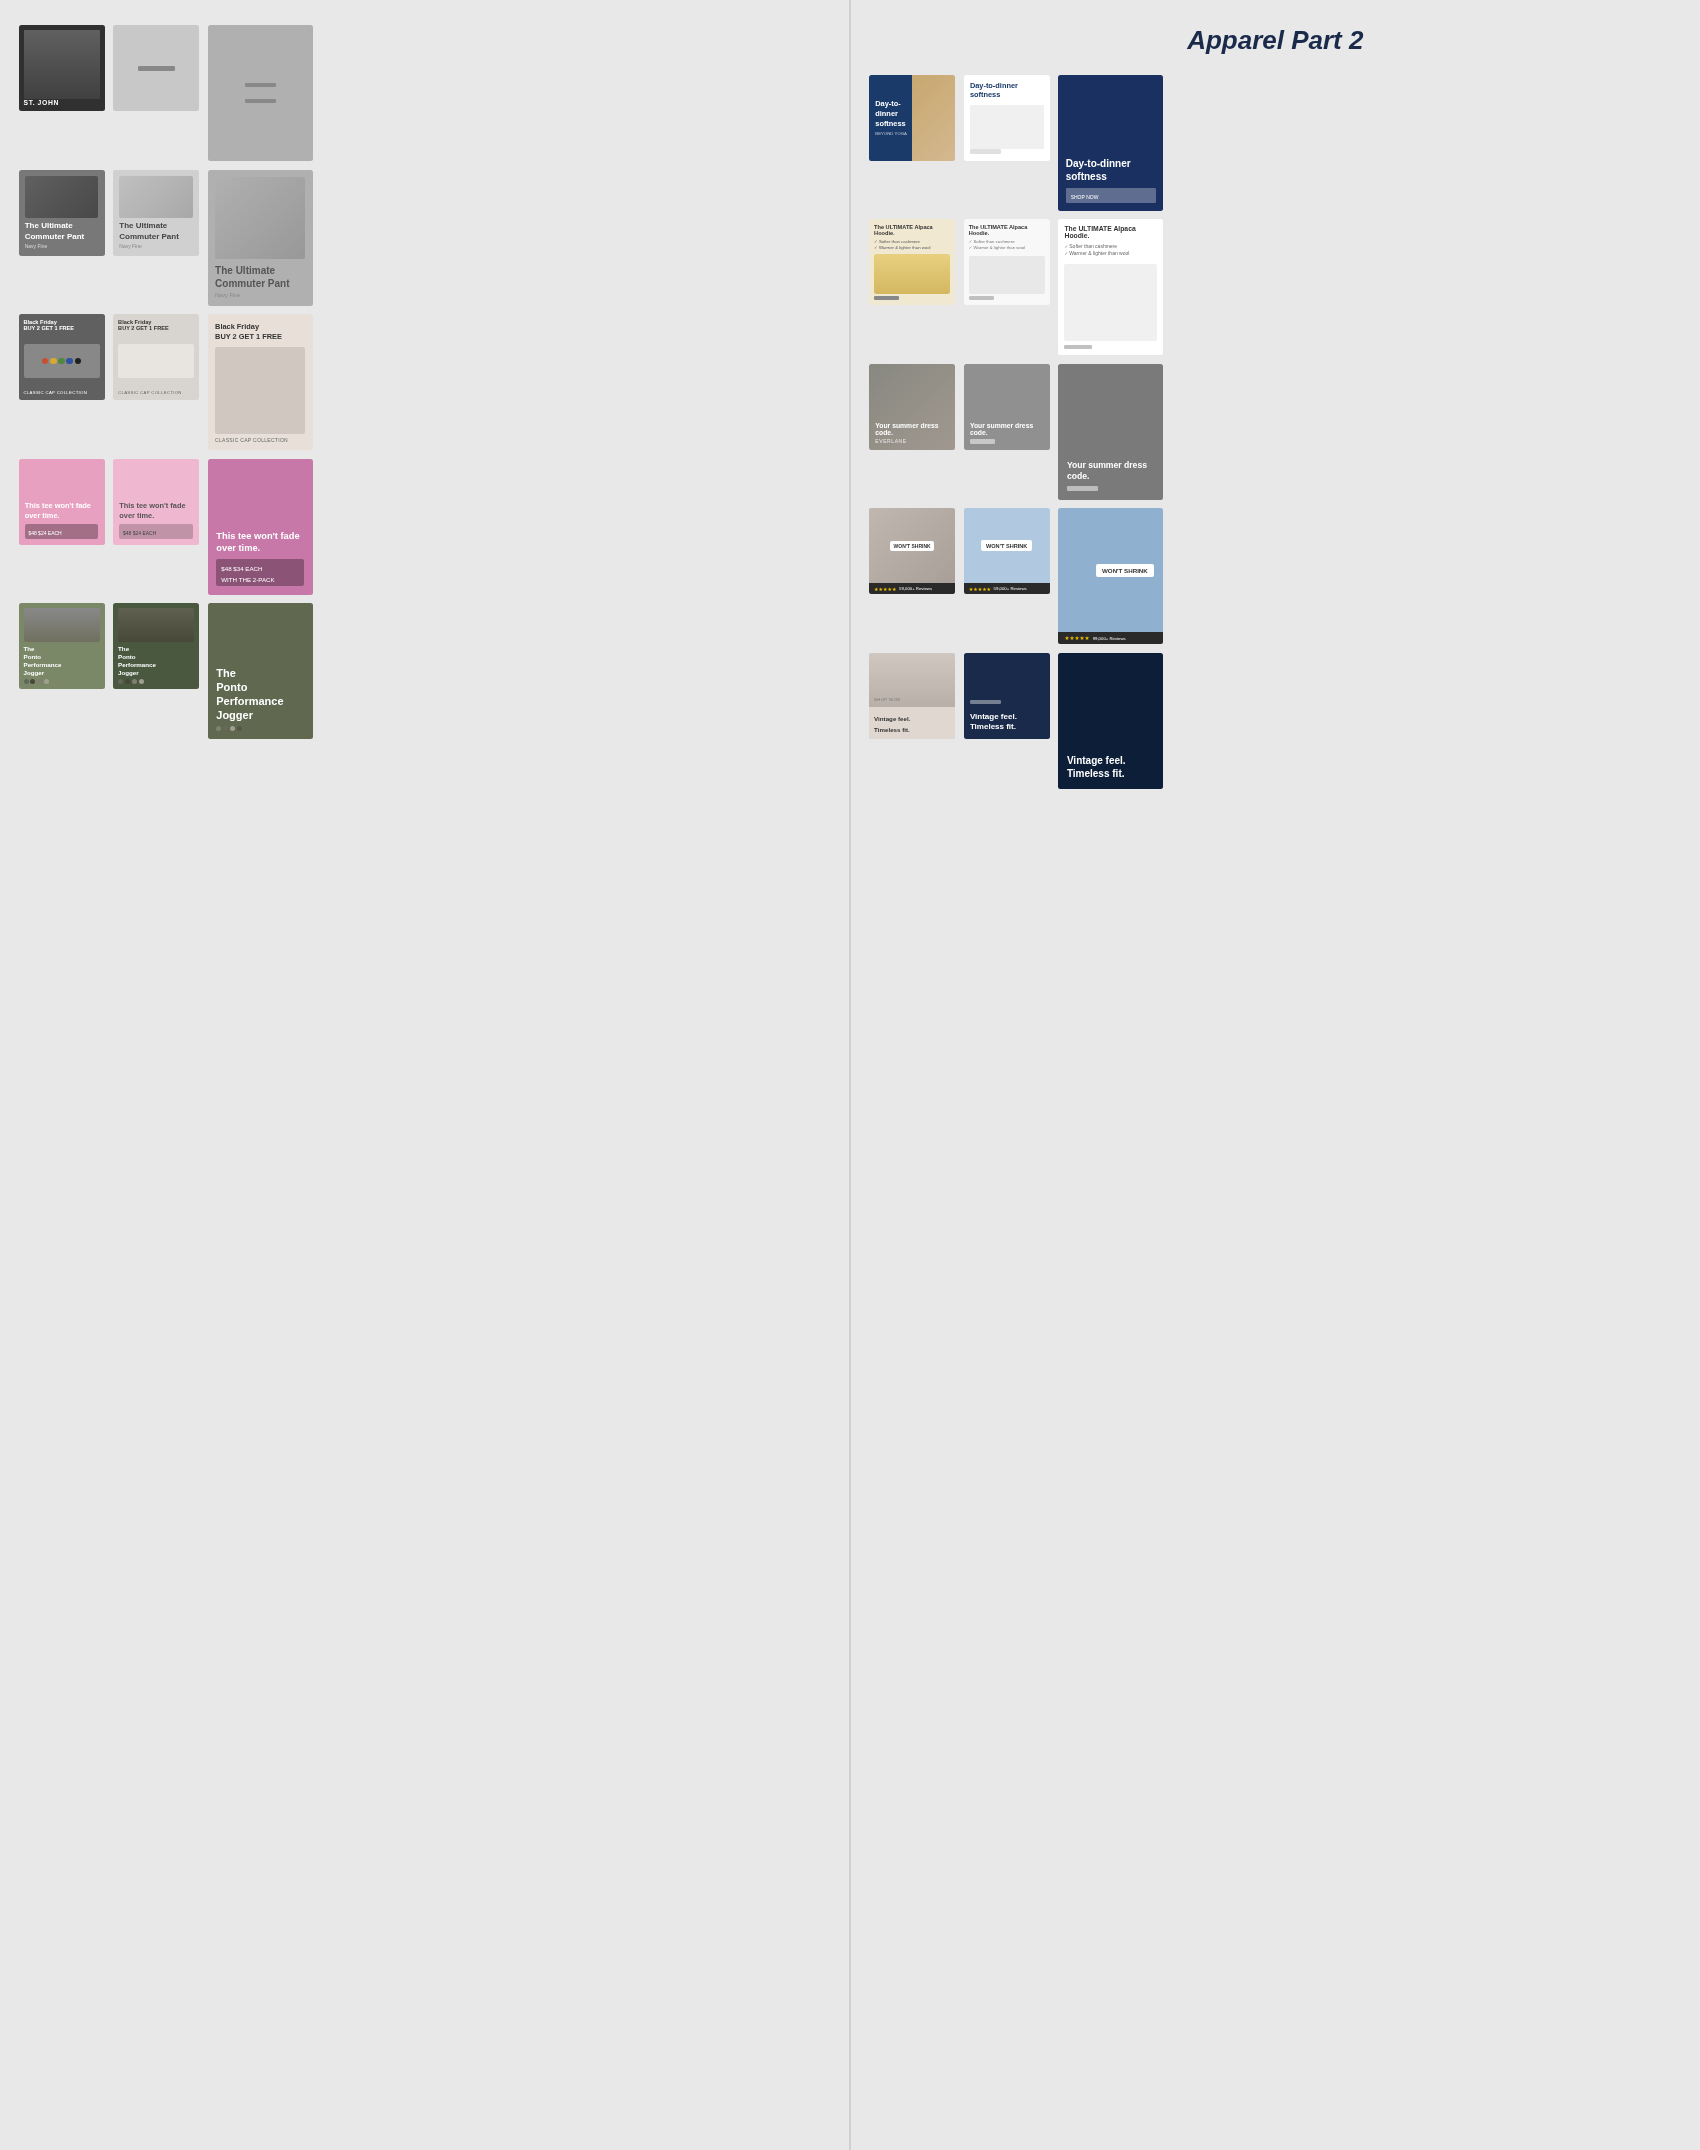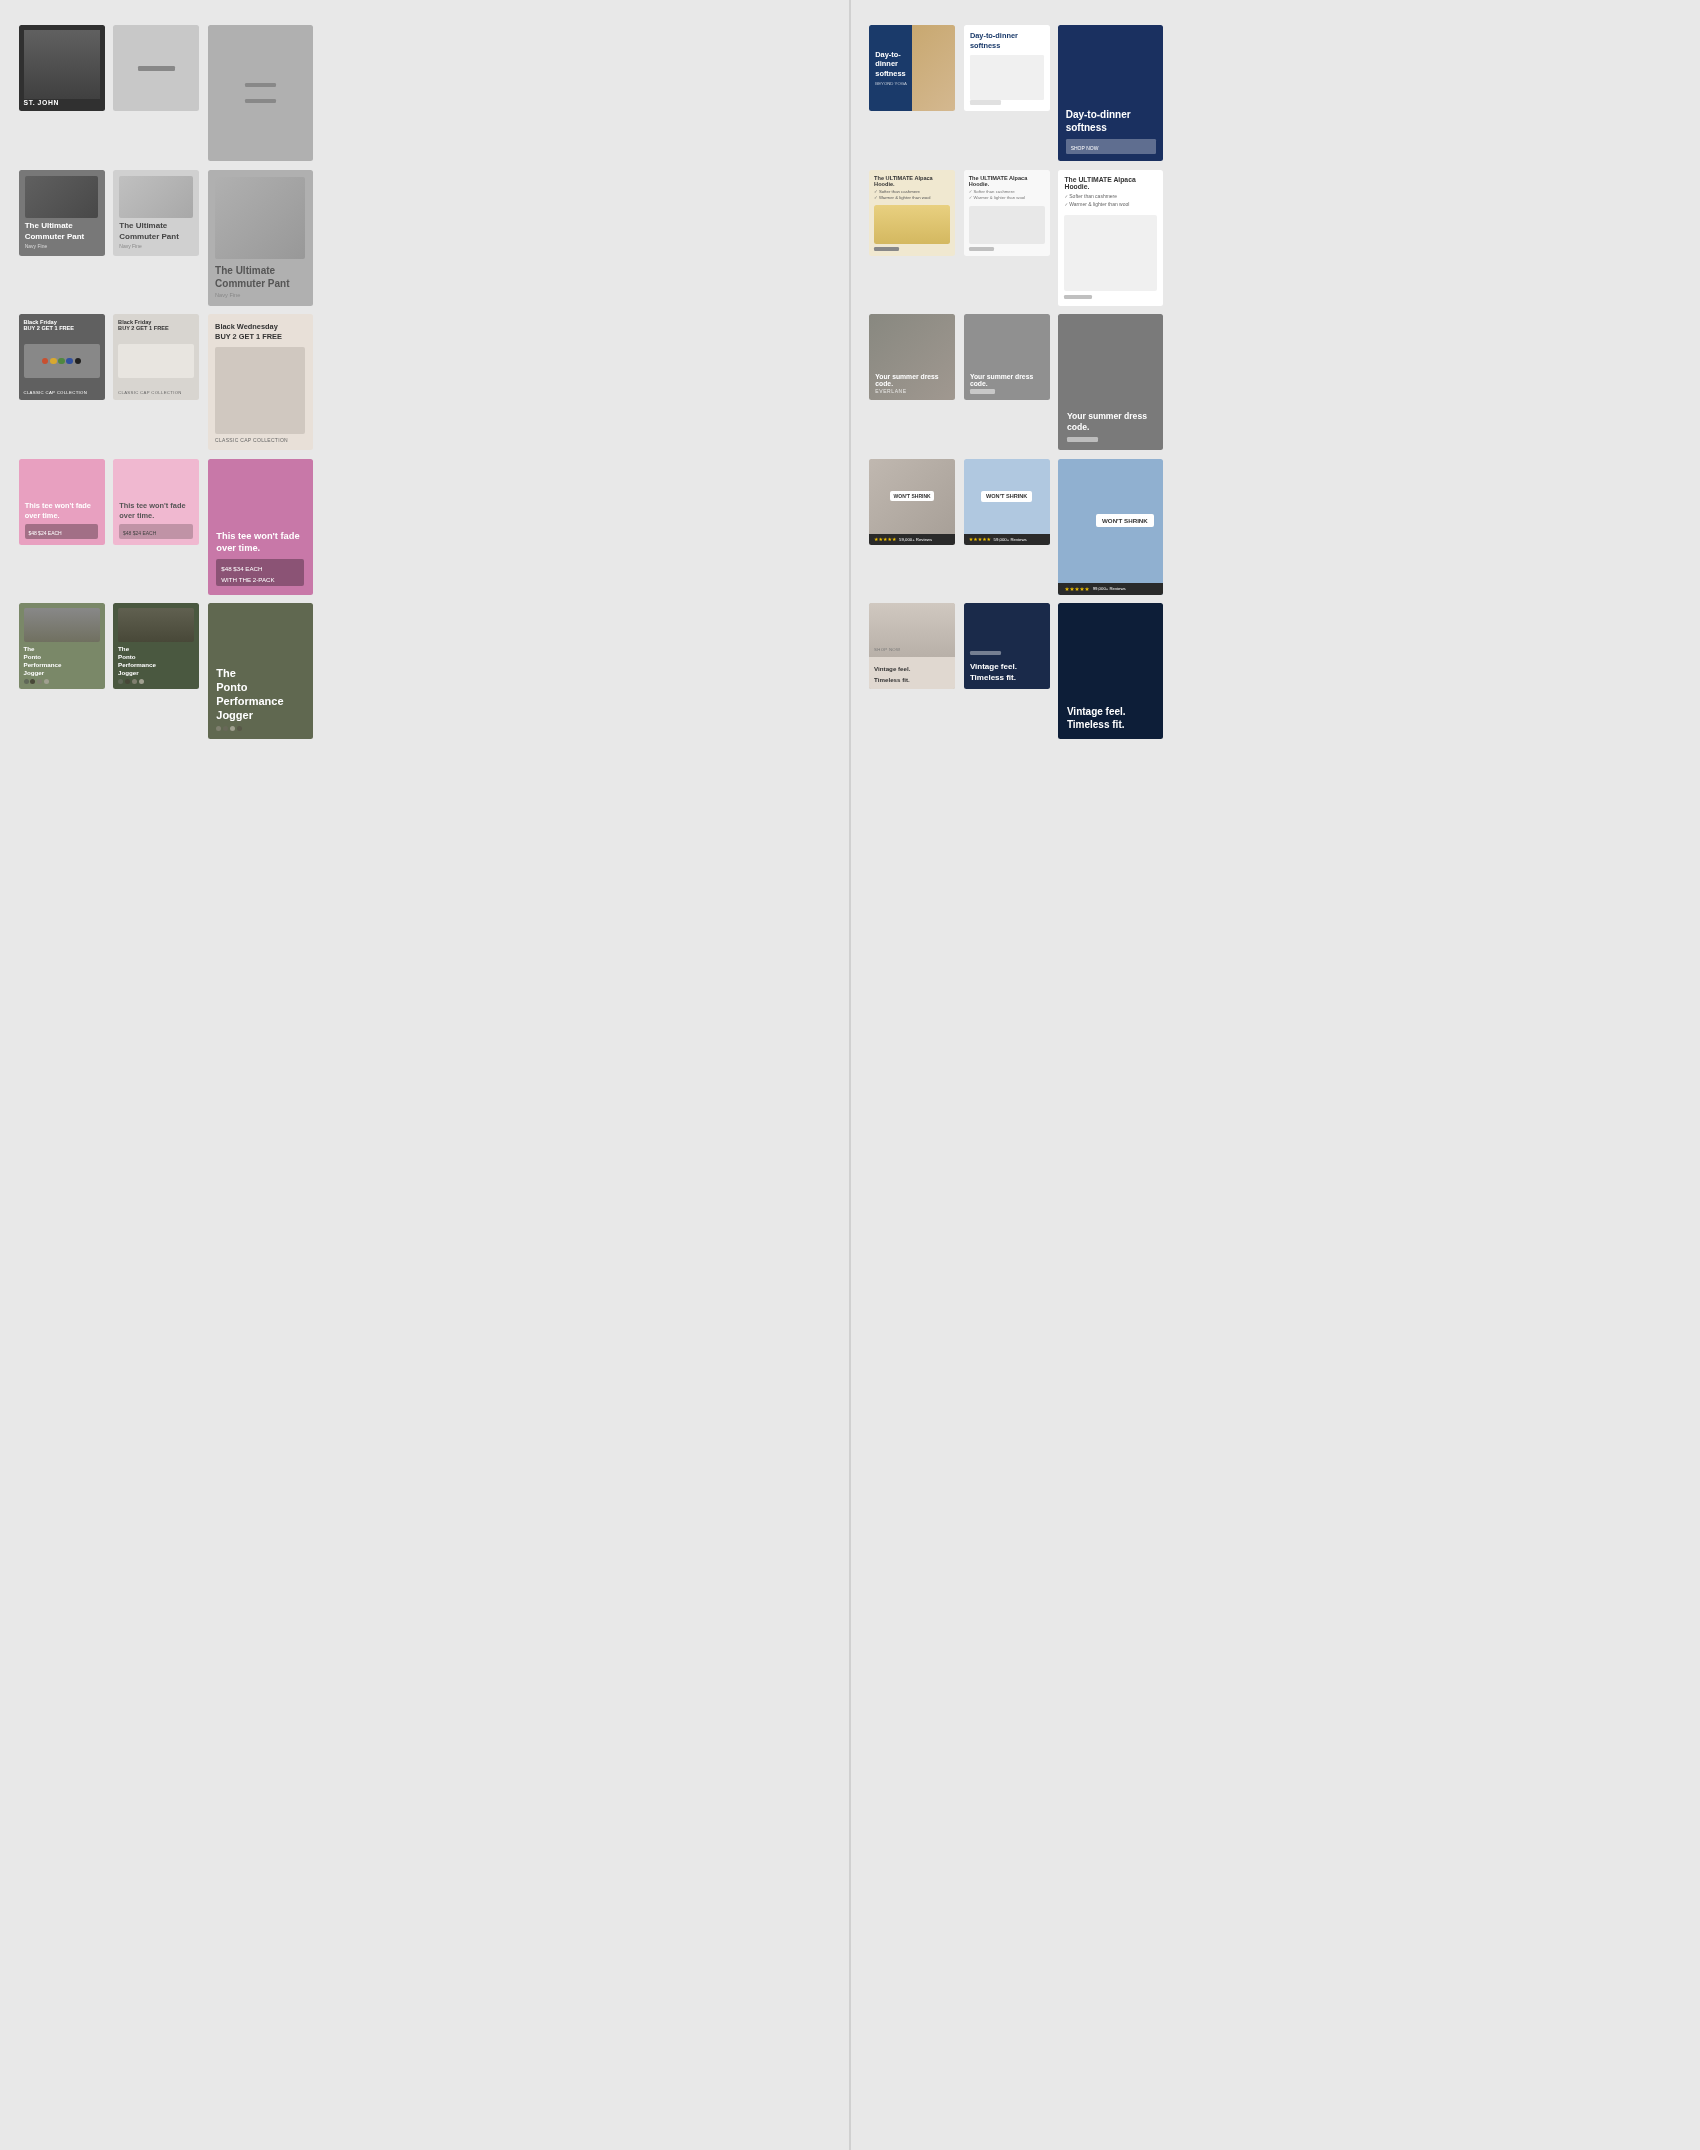--- a/index.html
+++ b/index.html
@@ -679,21 +679,21 @@
       </div>
       <div class="bottom-text">CLASSIC CAP COLLECTION</div>
     </div>
     <div class="card-sm cap-light flex-col">
       <div class="top-text" style="white-space:pre-line">Black Friday
 BUY 2 GET 1 FREE</div>
       <div class="cap-area"></div>
       <div class="bottom-text">CLASSIC CAP COLLECTION</div>
     </div>
     <div class="card-lg cap-large flex-col">
-      <div class="top-text" style="white-space:pre-line">Black Wednesday
+      <div class="top-text" style="white-space:pre-line">Black Friday
 BUY 2 GET 1 FREE</div>
       <div style="flex:1;background:#d0c8c0;border-radius:1.9px;margin-top:5px;"></div>
       <div class="bottom-text" style="margin-top:3.1px;color:#666;font-size:5px;">CLASSIC CAP COLLECTION</div>
     </div>
   </div>
 
   <div class="row">
     <div class="card-sm tee-pink-sm flex-col">
       <div style="flex:1;"></div>
       <span class="title">This tee won't fade over time.</span>
@@ -757,20 +757,21 @@
         <div class="jogger-dot" style="background:#a0a090;"></div>
         <div class="jogger-dot" style="background:#585848;"></div>
       </div>
     </div>
   </div>
 </div>
 
 <div class="divider"></div>
 
 <div class="half">
+  <h1 class="section-title">Apparel Part 2</h1>
 
   <div class="row">
     <div class="card-sm daydinner-photo">
       <div class="overlay">
         <span class="text">Day-to-dinner softness</span>
         <span class="brand">BEYOND YOGA</span>
       </div>
       <div class="photo-area"></div>
     </div>
     <div class="card-sm daydinner-white flex-col">

